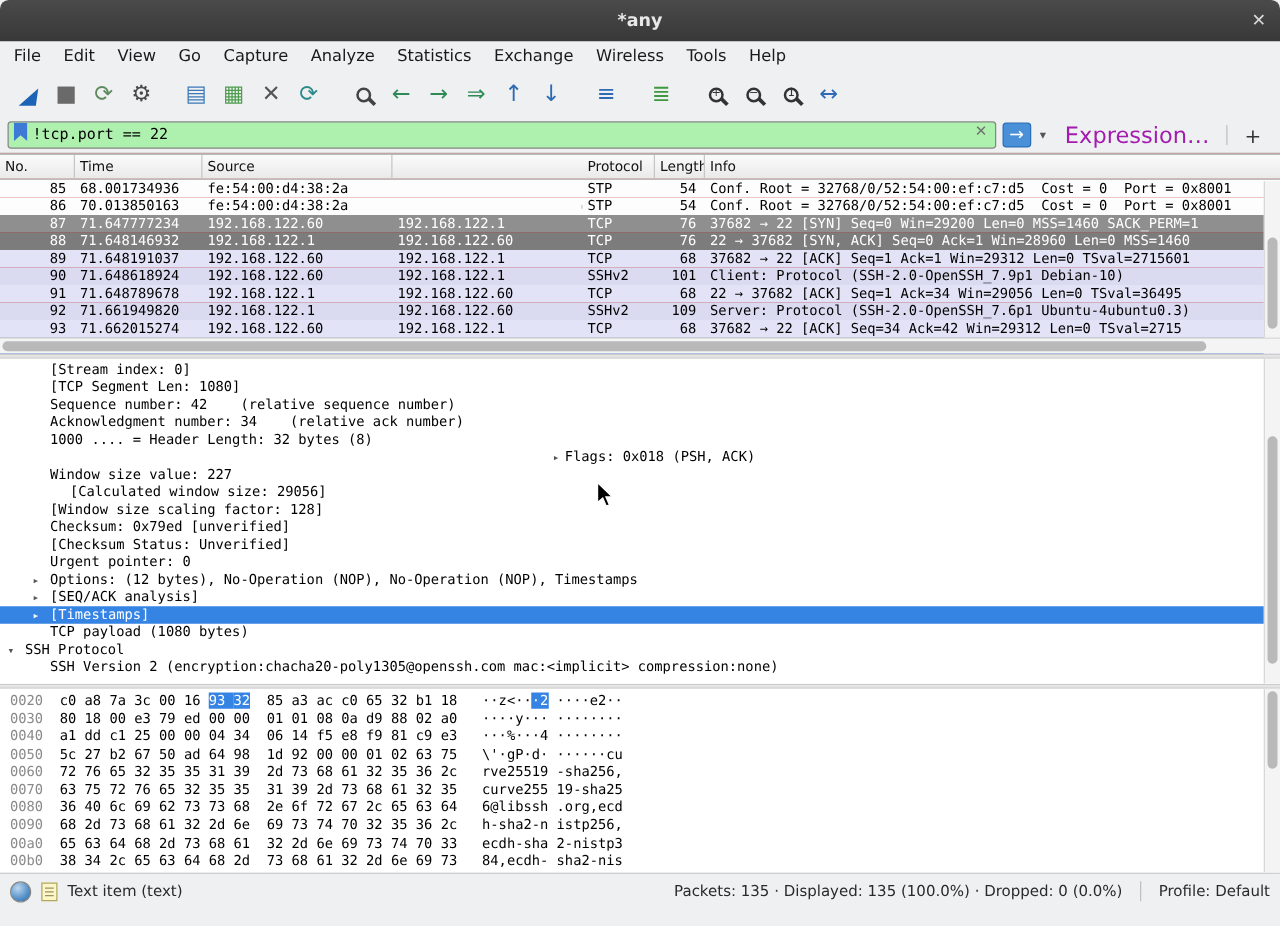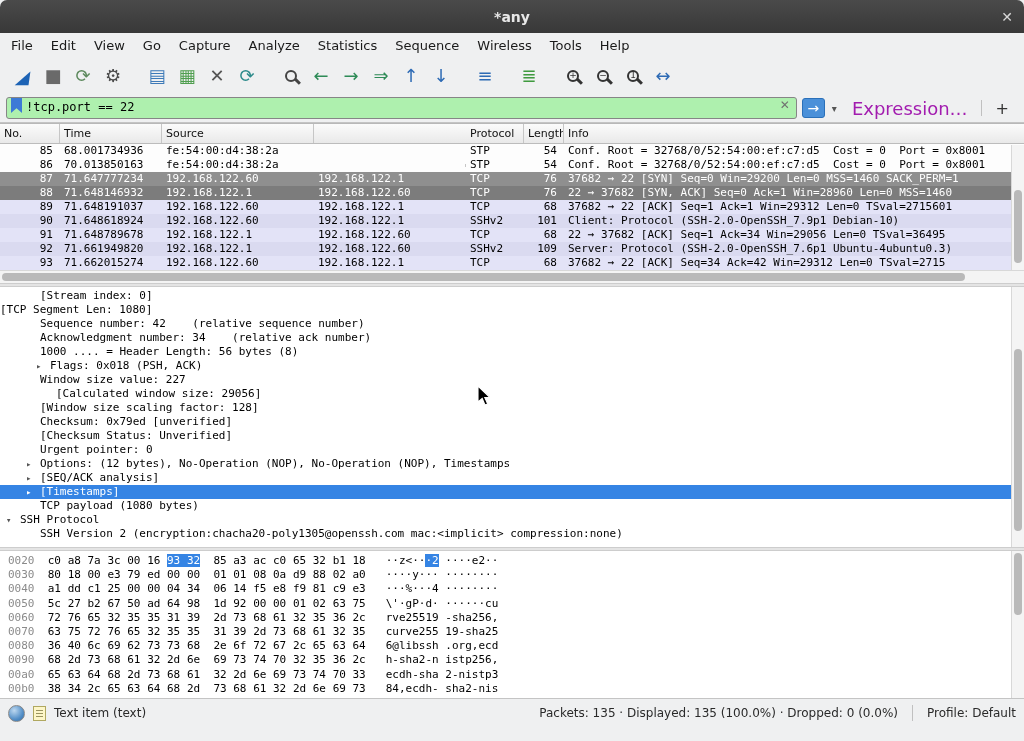--- a/index.html
+++ b/index.html
@@ -79,21 +79,21 @@
   </div>
 
   <div class="menubar">
       <span class="menu-item">File</span>
       <span class="menu-item">Edit</span>
       <span class="menu-item">View</span>
       <span class="menu-item">Go</span>
       <span class="menu-item">Capture</span>
       <span class="menu-item">Analyze</span>
       <span class="menu-item">Statistics</span>
-      <span class="menu-item">Sequence</span>
+      <span class="menu-item">Exchange</span>
       <span class="menu-item">Wireless</span>
       <span class="menu-item">Tools</span>
       <span class="menu-item">Help</span>
     </div>
 
   <div class="toolbar">
       <span class="tb-icon fin" style="color: rgb(29, 99, 181);">◢</span>
       <span class="tb-icon" style="color: rgb(106, 106, 106);">■</span>
       <span class="tb-icon" style="color: rgb(94, 138, 94);">⟳</span>
       <span class="tb-icon" style="color: rgb(74, 74, 74);">⚙</span>
@@ -179,25 +179,25 @@
     <div class="pl-hscroll">
         <div class="hthumb"></div>
       </div>
   </div>
 
   <div class="splitter"></div>
 
   <div class="details">
     <div class="d-body">
         <div class="d-line" style="padding-left: 40px;"><span>[Stream index: 0]</span></div>
-        <div class="d-line" style=""><span>[TCP Segment Len: 1080]</span></div>
+        <div class="d-line" style="padding-left: 40px;"><span>[TCP Segment Len: 1080]</span></div>
         <div class="d-line" style="padding-left: 40px;"><span>Sequence number: 42    (relative sequence number)</span></div>
         <div class="d-line" style="padding-left: 40px;"><span>Acknowledgment number: 34    (relative ack number)</span></div>
-        <div class="d-line" style="padding-left: 40px;"><span>1000 .... = Header Length: 56 bytes (8)</span></div>
-        <div class="d-line" style="padding-left: 36px;"><span class="d-arrow">▸</span><span>Flags: 0x018 (PSH, ACK)</span></div>
+        <div class="d-line" style="padding-left: 40px;"><span>1000 .... = Header Length: 32 bytes (8)</span></div>
+        <div class="d-line" style="padding-left: 18px; text-align: center;"><span class="d-arrow">▸</span><span>Flags: 0x018 (PSH, ACK)</span></div>
         <div class="d-line" style="padding-left: 40px;"><span>Window size value: 227</span></div>
         <div class="d-line" style="padding-left: 56px;"><span>[Calculated window size: 29056]</span></div>
         <div class="d-line" style="padding-left: 40px;"><span>[Window size scaling factor: 128]</span></div>
         <div class="d-line" style="padding-left: 40px;"><span>Checksum: 0x79ed [unverified]</span></div>
         <div class="d-line" style="padding-left: 40px;"><span>[Checksum Status: Unverified]</span></div>
         <div class="d-line" style="padding-left: 40px;"><span>Urgent pointer: 0</span></div>
         <div class="d-line" style="padding-left: 26px;"><span class="d-arrow">▸</span><span>Options: (12 bytes), No-Operation (NOP), No-Operation (NOP), Timestamps</span></div>
         <div class="d-line" style="padding-left: 26px;"><span class="d-arrow">▸</span><span>[SEQ/ACK analysis]</span></div>
         <div class="d-line sel" style="padding-left: 26px;"><span class="d-arrow">▸</span><span>[Timestamps]</span></div>
         <div class="d-line" style="padding-left: 40px;"><span>TCP payload (1080 bytes)</span></div>

